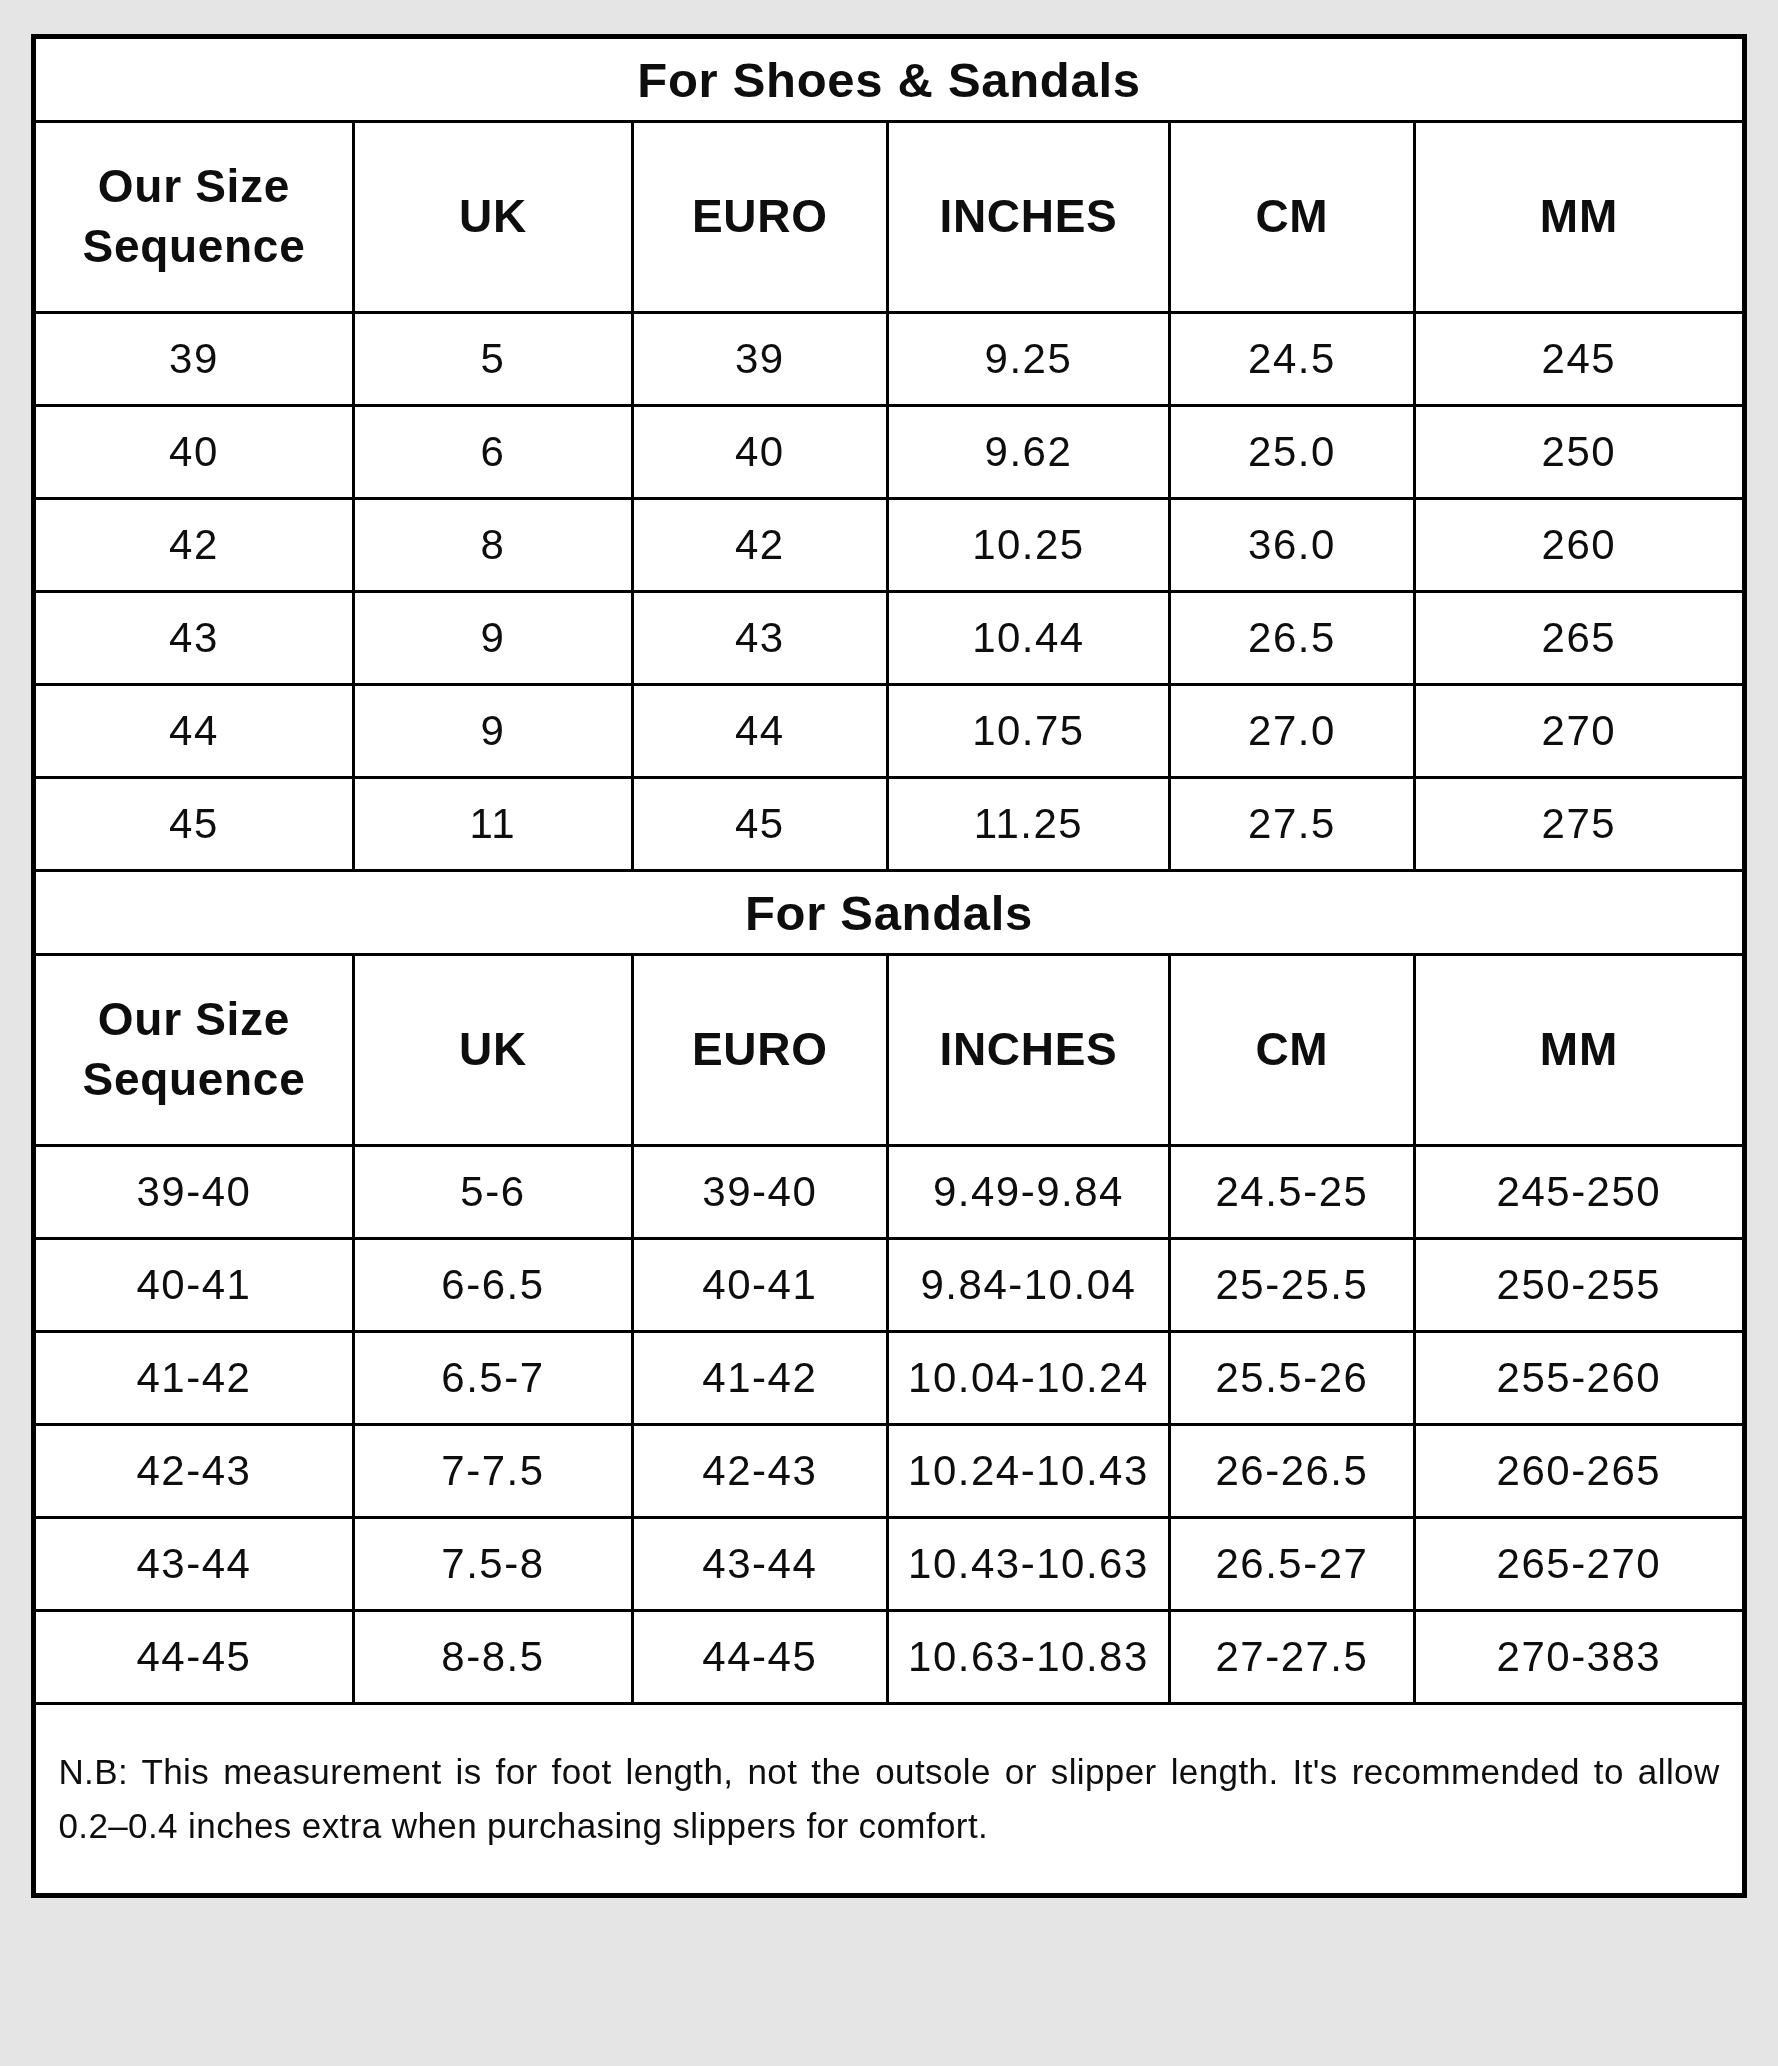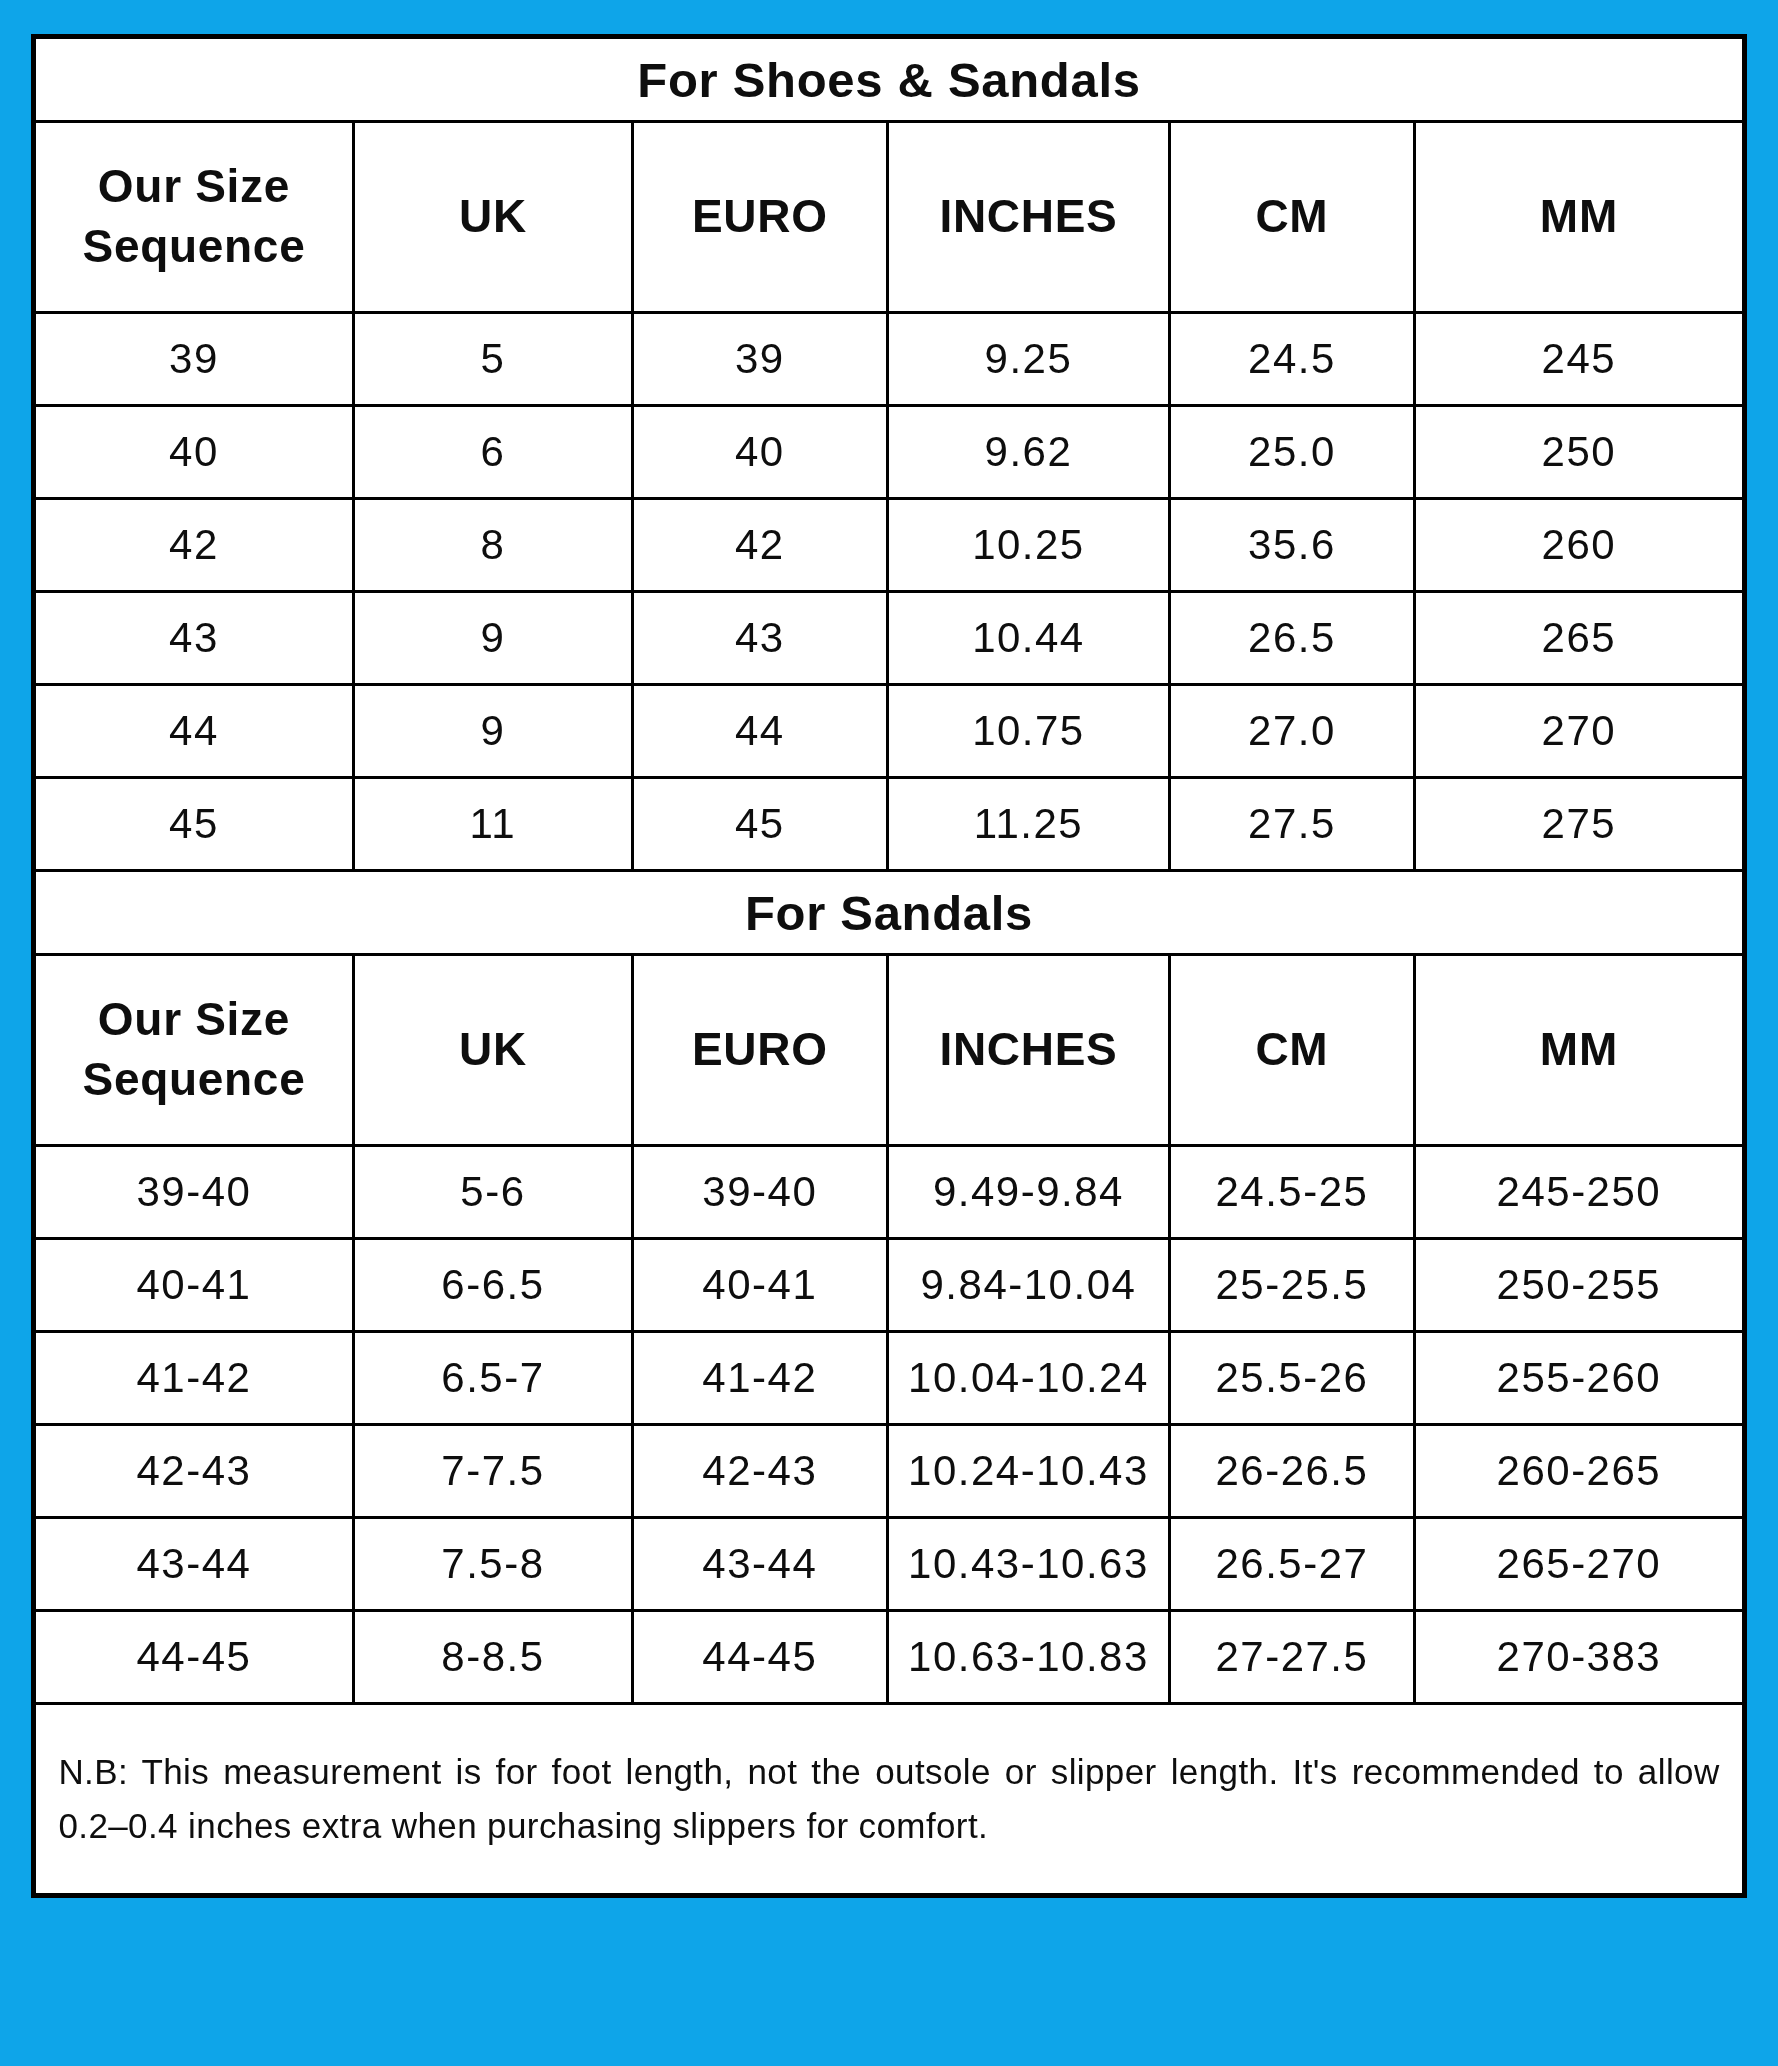--- a/index.html
+++ b/index.html
@@ -5,21 +5,21 @@
   html, body {
     margin: 0;
     padding: 0;
     background: #ffffff;
     font-family: "Liberation Sans", sans-serif;
     color: #0e0e0e;
   }
   .sheet {
     width: 1778px;
     height: 2066px;
-    background: #0ea5e9;
+    background: #e5e5e5;
     box-sizing: border-box;
     padding: 34px 31px 0 31px;
   }
   table.size-chart {
     width: 100%;
     border-collapse: collapse;
     table-layout: fixed;
     border: 5.2px solid #000000;
   }
   table.size-chart td, table.size-chart th {
@@ -98,21 +98,21 @@
       <td>40</td>
       <td>9.62</td>
       <td>25.0</td>
       <td>250</td>
     </tr>
     <tr class="data-row">
       <td>42</td>
       <td>8</td>
       <td>42</td>
       <td>10.25</td>
-      <td>35.6</td>
+      <td>36.0</td>
       <td>260</td>
     </tr>
     <tr class="data-row">
       <td>43</td>
       <td>9</td>
       <td>43</td>
       <td>10.44</td>
       <td>26.5</td>
       <td>265</td>
     </tr>

